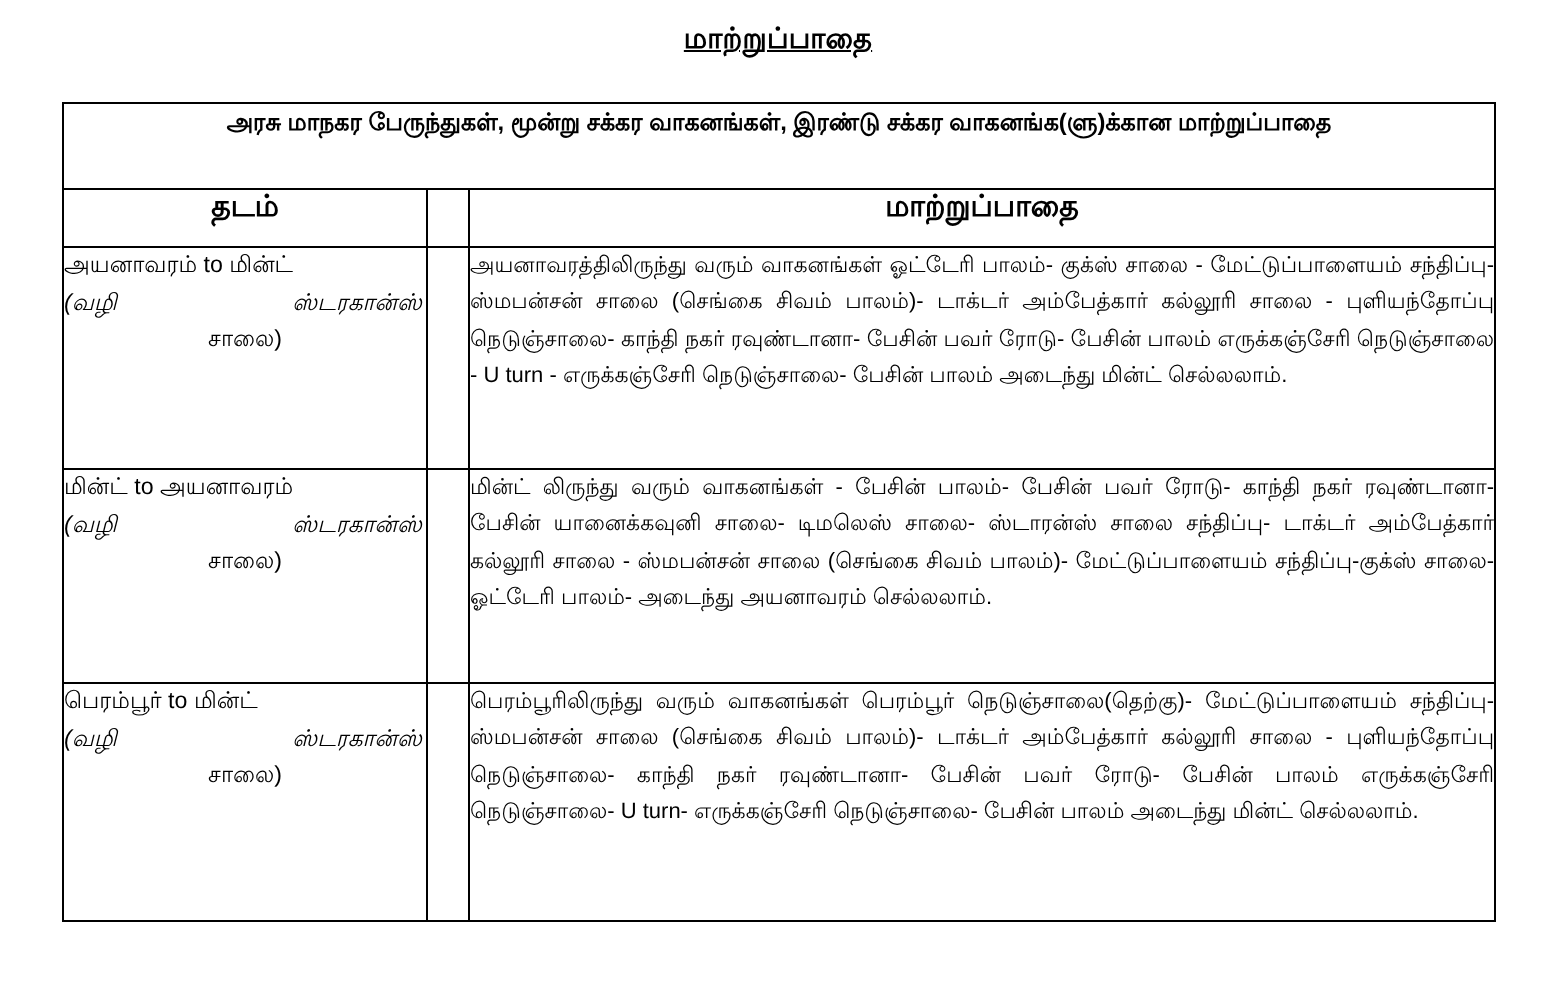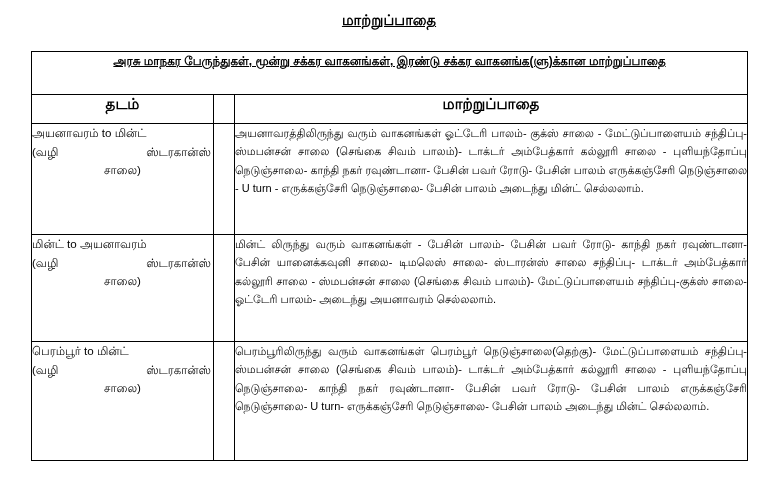--- a/index.html
+++ b/index.html
@@ -57,21 +57,20 @@
   .banner-cell {
     text-align: center;
     padding: 5px 8px 6px 8px;
     height: 42px;
     vertical-align: top;
   }
   .banner-text {
     font-weight: bold;
     font-size: 11.9px;
     line-height: 18px;
-    text-decoration: underline;
     display: block;
   }
   .colhead-cell {
     text-align: center;
     vertical-align: top;
     height: 28px;
     padding: 4px 4px 8px 4px;
   }
   .colhead-text {
     font-weight: bold;
@@ -87,20 +86,21 @@
   }
   .track-name {
     display: block;
     text-align: left;
   }
   .track-via {
     display: block;
     text-align: justify;
     text-align-last: justify;
     padding-right: 2px;
+    font-style: italic;
   }
   .track-via-tail {
     display: block;
     text-align: center;
   }
   .route-cell {
     padding: 4px 7px 6px 7px;
     font-size: 11px;
     line-height: 18.3px;
     text-align: justify;

